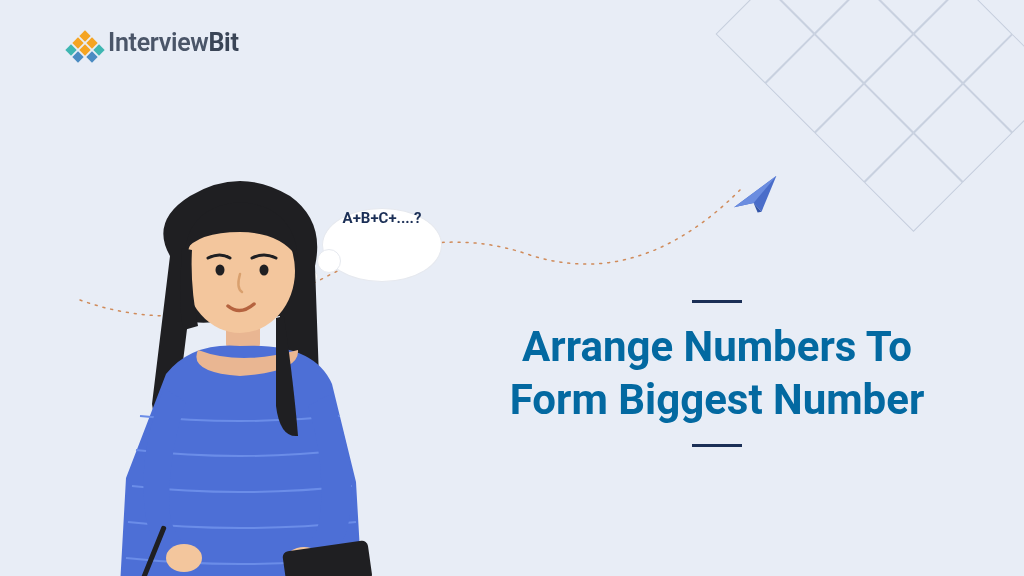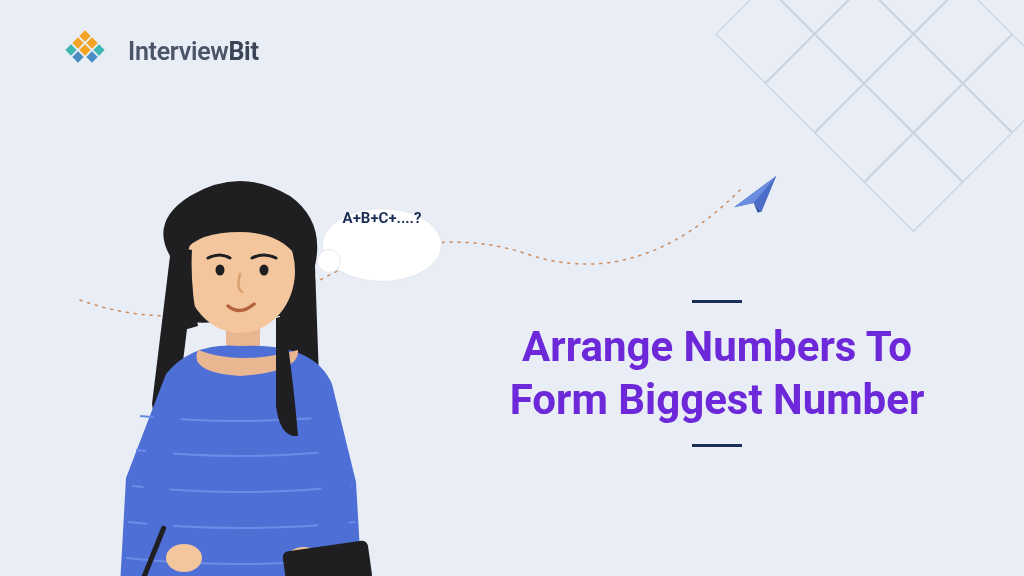--- a/index.html
+++ b/index.html
@@ -11,22 +11,22 @@
   overflow: hidden;
   font-family: -apple-system, BlinkMacSystemFont, "Segoe UI", Roboto, sans-serif;
 }
 
 
 .logo {
   position: absolute;
   top: 28px;
   left: 62px;
   display: flex;
-  align-items: flex-end;
-  gap: 20px;
+  align-items: flex-start;
+  gap: 0;
 }
 .logo-mark {
   width: 46px;
   height: 38px;
   position: relative;
 }
 .logo-text {
   font-size: 25px;
   font-weight: 600;
   color: #4a5568;
@@ -62,21 +62,21 @@
 .title-block .line {
   width: 50px;
   height: 3px;
   background: #1b2f56;
   margin: 0 auto;
 }
 .title-block h1 {
   font-size: 42px;
   line-height: 1.25;
   font-weight: 700;
-  color: #6d28d9;
+  color: #0369a1;
   margin: 18px 0;
 }
 
 
 .bubble {
   position: absolute;
   left: 322px;
   top: 208px;
   width: 120px;
   height: 74px;

